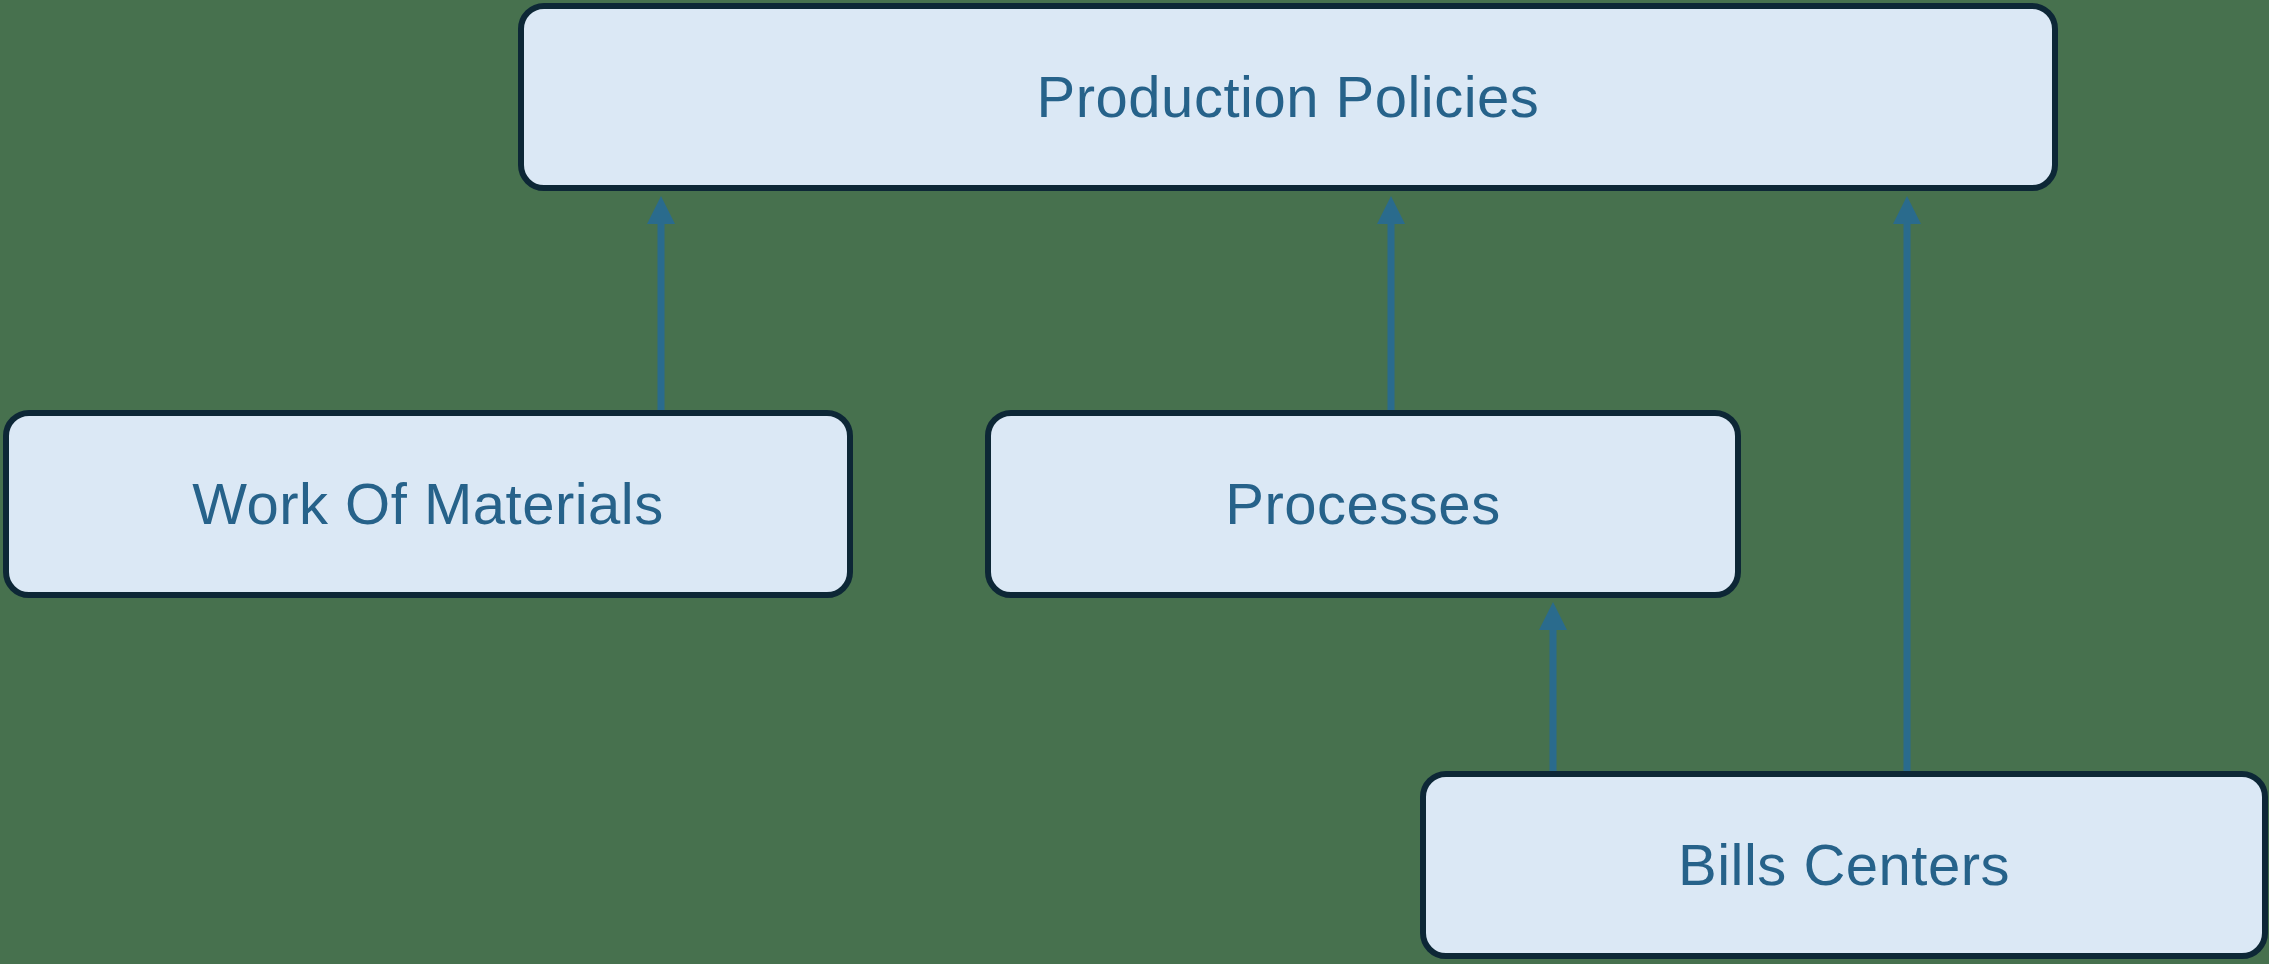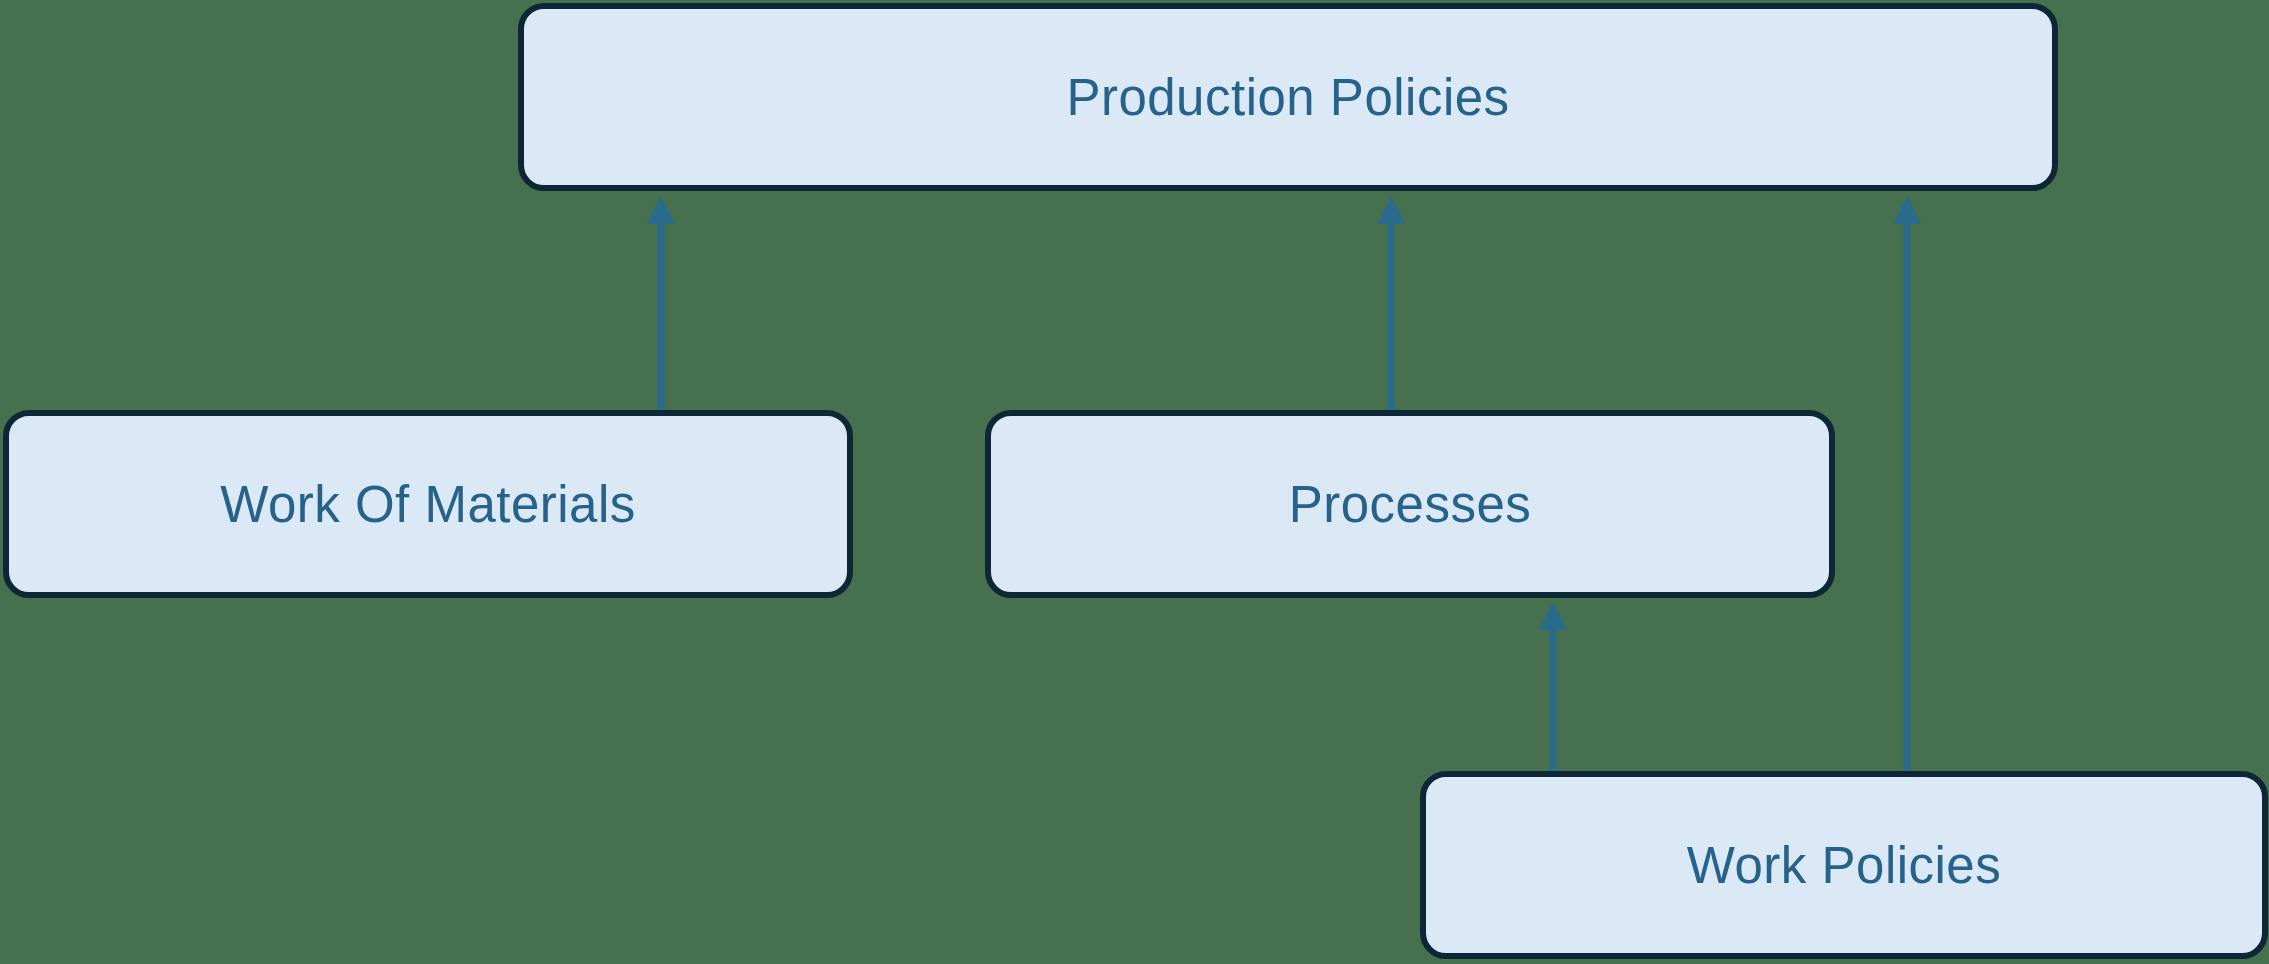--- a/index.html
+++ b/index.html
@@ -33,21 +33,21 @@
     position: absolute;
     background: var(--node-fill);
     border: 6px solid var(--node-border);
     border-radius: 26px;
     display: flex;
     align-items: center;
     justify-content: center;
   }
   .node-label {
     color: var(--node-text);
-    font-size: 51px;
+    font-size: 58px;
     line-height: 1;
     white-space: nowrap;
     letter-spacing: 0.5px;
   }
 </style>
 </head>
 <body>
 
 <div class="canvas">
 
@@ -71,21 +71,21 @@
     </svg>
 
   <div class="node" style="left: 518px; top: 3px; width: 1540px; height: 188px;">
     <span class="node-label">Production Policies</span>
   </div>
 
   <div class="node" style="left: 3px; top: 410px; width: 850px; height: 188px;">
     <span class="node-label">Work Of Materials</span>
   </div>
 
-  <div class="node" style="left: 985px; top: 410px; width: 850px; height: 188px;">
+  <div class="node" style="left: 985px; top: 410px; width: 756px; height: 188px;">
     <span class="node-label">Processes</span>
   </div>
 
   <div class="node" style="left: 1420px; top: 771px; width: 848px; height: 188px;">
-    <span class="node-label">Work Policies</span>
+    <span class="node-label">Bills Centers</span>
   </div>
 
 </div>
 
 </body></html>

